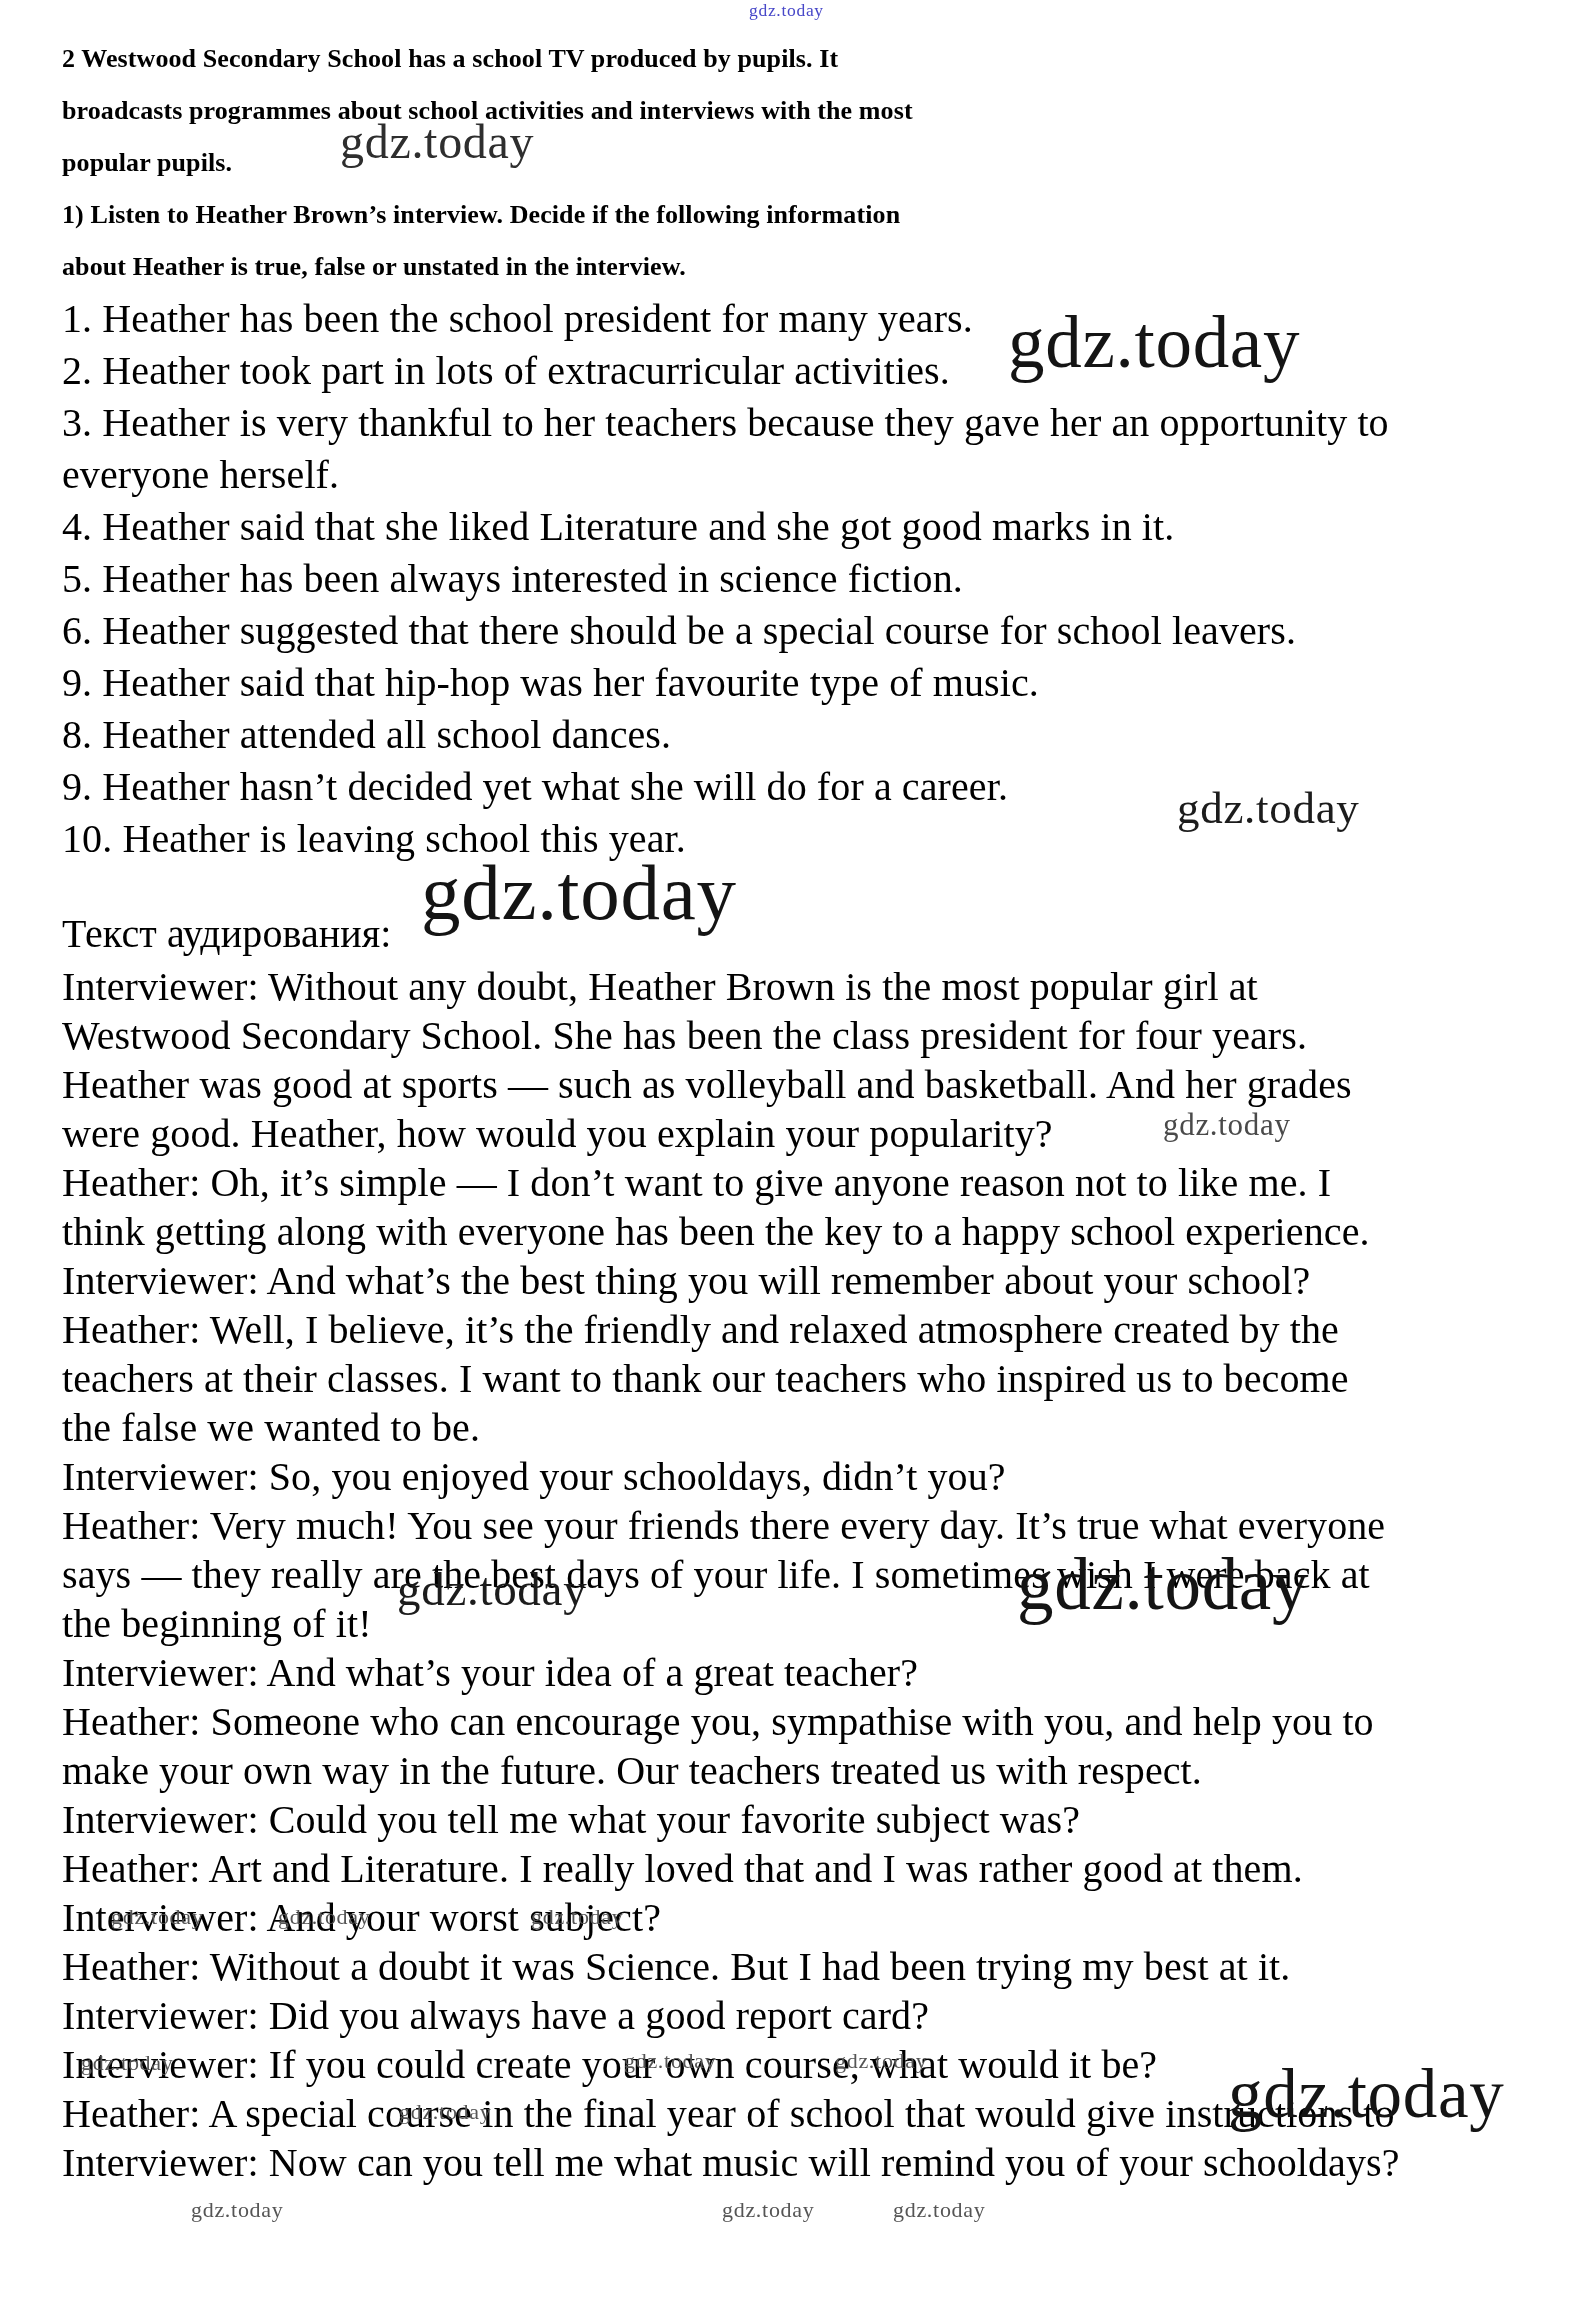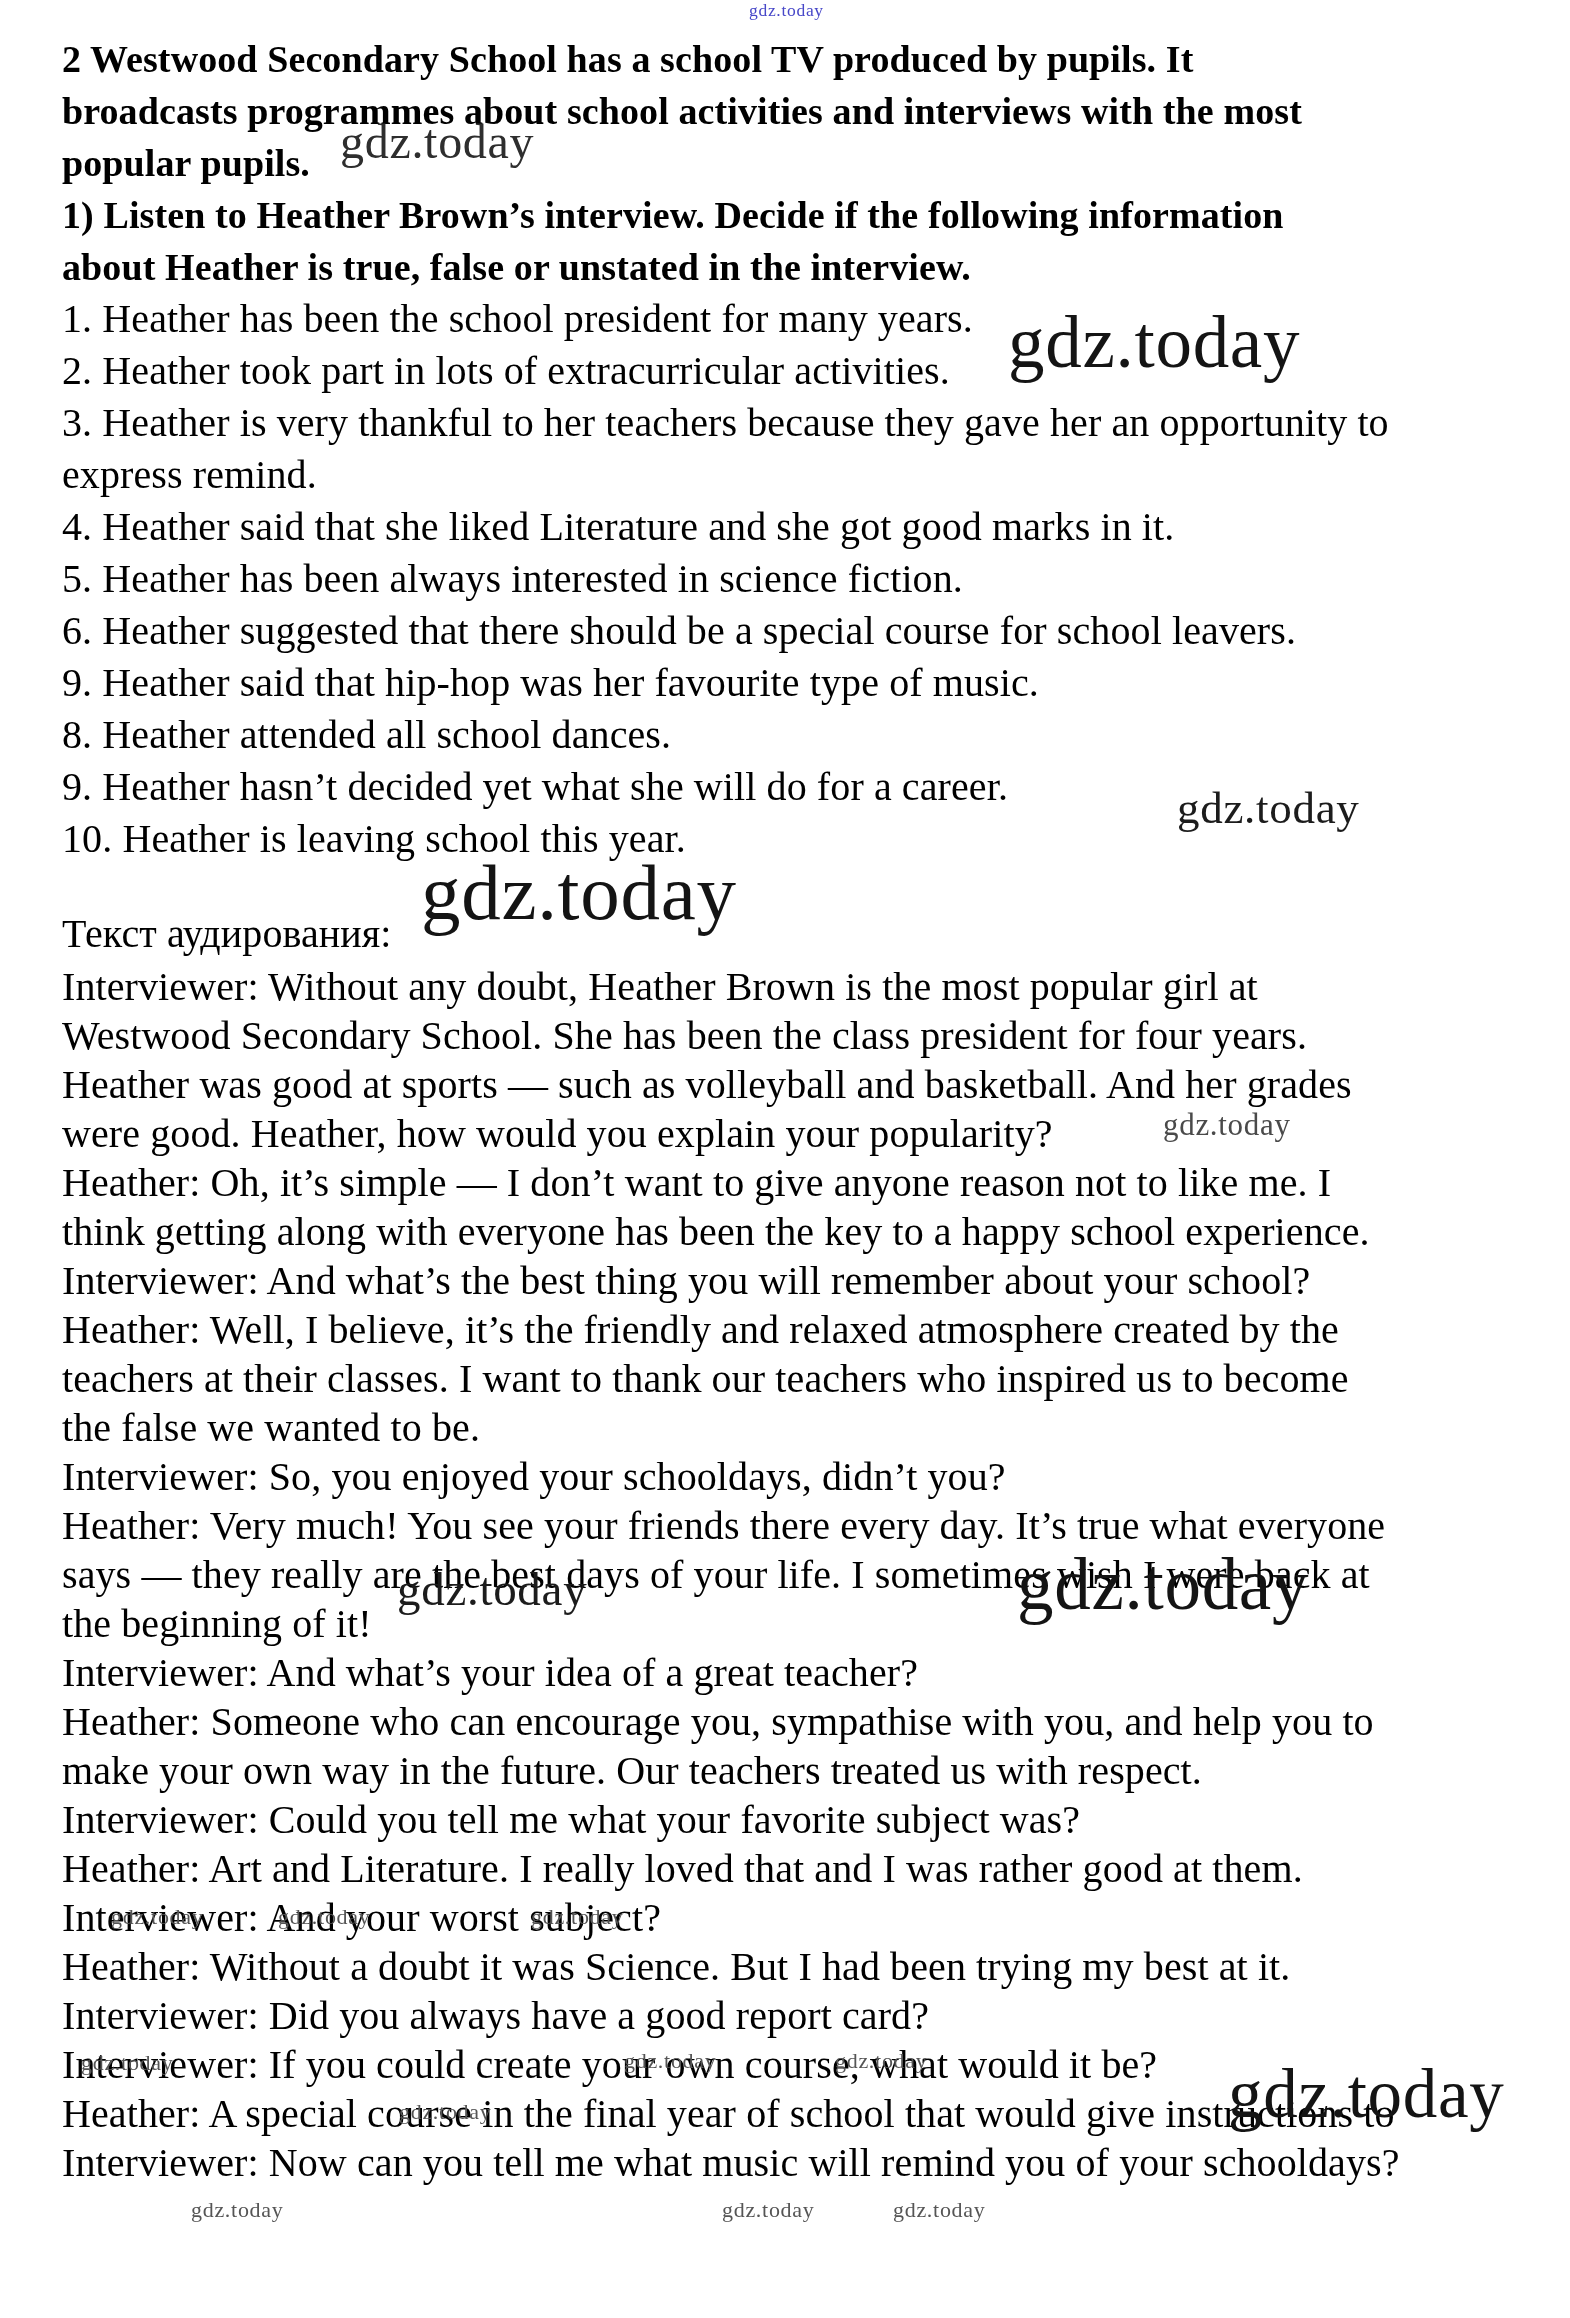--- a/index.html
+++ b/index.html
@@ -17,21 +17,21 @@
     position:absolute;
     left:62px; top:33px; right:44px;
   }
   .line {
     font-size:40px;
     line-height:52px;
     white-space:nowrap;
     letter-spacing:0.1px;
   }
   .line.seg2 { line-height:49px; }
-  .line.bold { font-weight:bold; font-size:38px; }
+  .line.bold { font-weight:bold; font-size:26px; }
   .line.gap  { margin-top:40px; line-height:57px; }
   .wm-layer { position:absolute; left:0; top:0; width:100%; height:100%; pointer-events:none; }
   .wm {
     position:absolute;
     font-family:Liberation Serif, serif;
     font-weight:200;
     letter-spacing:0.7px;
     white-space:nowrap;
     line-height:1;
   }
@@ -42,21 +42,21 @@
 <div class="page">
   <div class="doc" id="doc-lines">
       <div class="line bold">2 Westwood Secondary School has a school TV produced by pupils. It</div>
       <div class="line bold">broadcasts programmes about school activities and interviews with the most</div>
       <div class="line bold">popular pupils.</div>
       <div class="line bold">1) Listen to Heather Brown’s interview. Decide if the following information</div>
       <div class="line bold">about Heather is true, false or unstated in the interview.</div>
       <div class="line">1. Heather has been the school president for many years.</div>
       <div class="line">2. Heather took part in lots of extracurricular activities.</div>
       <div class="line">3. Heather is very thankful to her teachers because they gave her an opportunity to</div>
-      <div class="line">express remind.</div>
+      <div class="line">everyone herself.</div>
       <div class="line">4. Heather said that she liked Literature and she got good marks in it.</div>
       <div class="line">5. Heather has been always interested in science fiction.</div>
       <div class="line">6. Heather suggested that there should be a special course for school leavers.</div>
       <div class="line">9. Heather said that hip-hop was her favourite type of music.</div>
       <div class="line">8. Heather attended all school dances.</div>
       <div class="line">9. Heather hasn’t decided yet what she will do for a career.</div>
       <div class="line">10. Heather is leaving school this year.</div>
       <div class="line seg2 gap">Текст аудирования:</div>
       <div class="line seg2">Interviewer: Without any doubt, Heather Brown is the most popular girl at</div>
       <div class="line seg2">Westwood Secondary School. She has been the class president for four years.</div>

